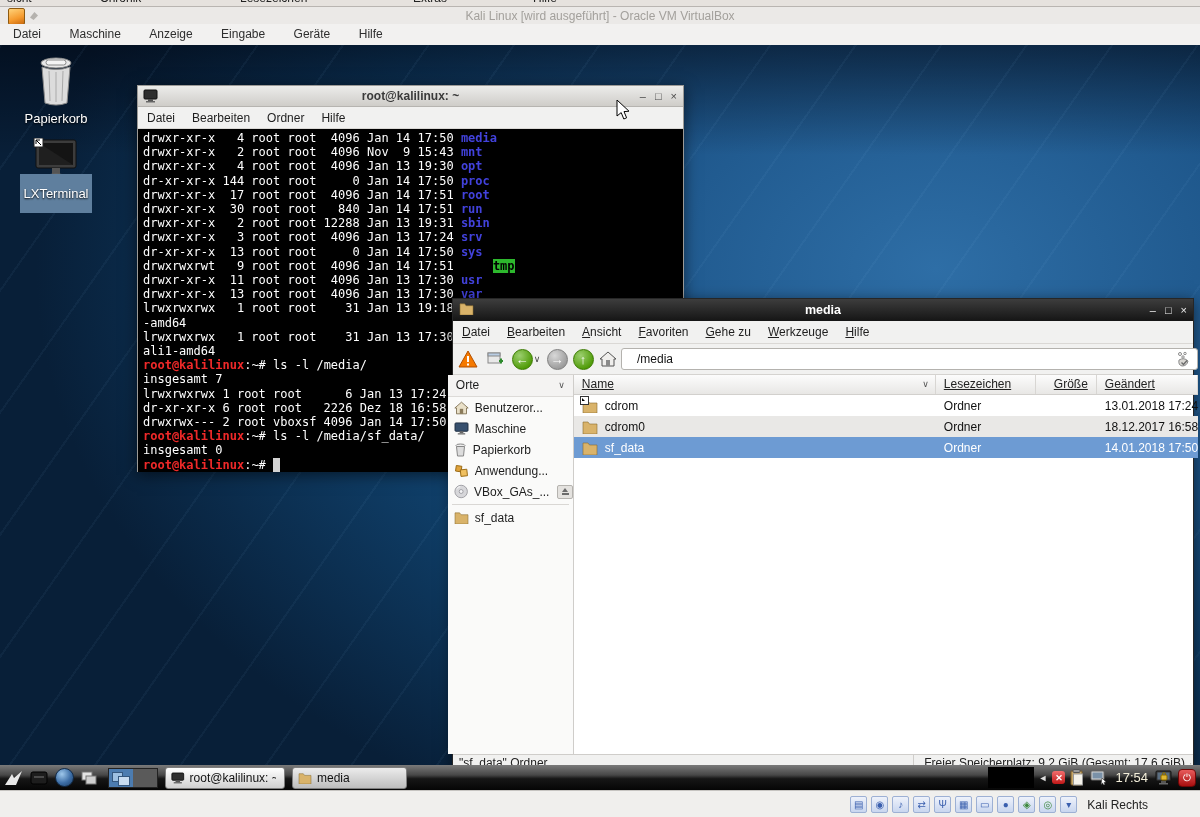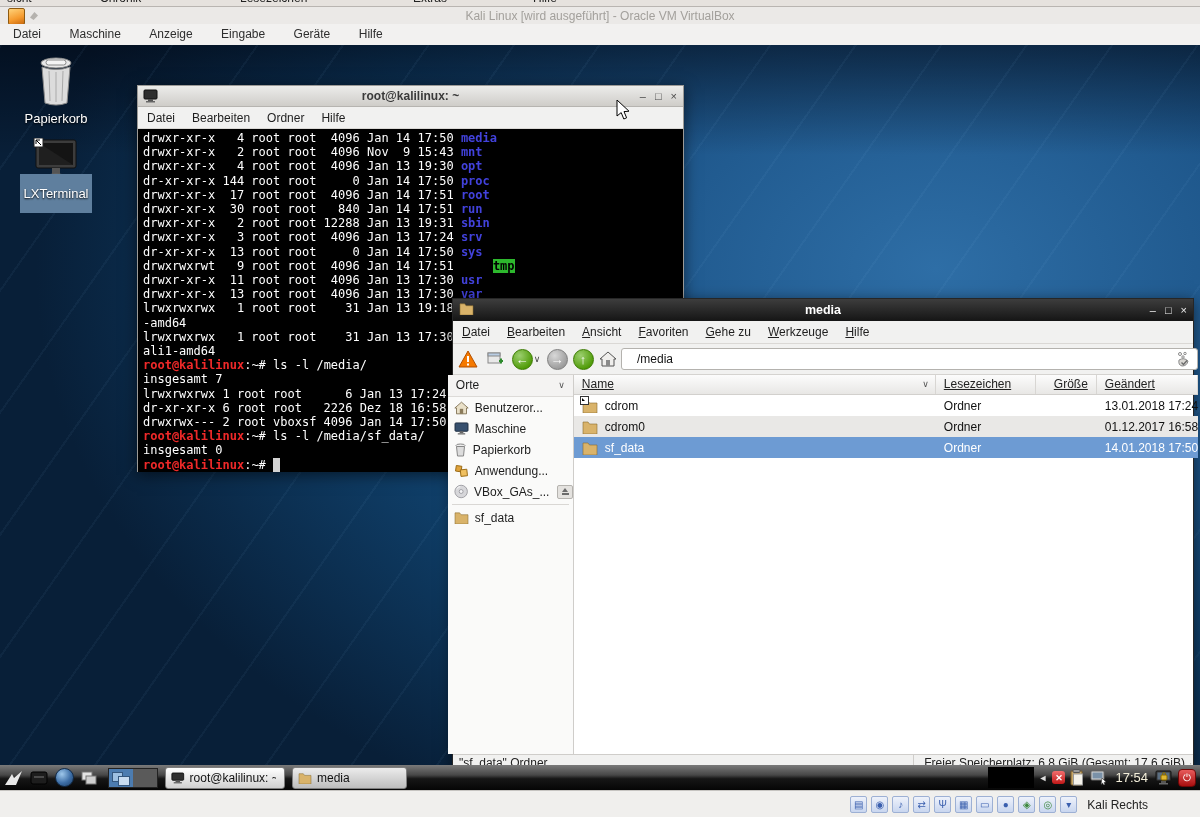--- a/index.html
+++ b/index.html
@@ -356,38 +356,38 @@
           </div>
           <div class="frow alt">
             <div class="fcell col-name">
               <svg width="16" height="14" viewBox="0 0 16 14">
                   <path d="M1 2 h5 l1.5 2 H15 v10 H1z" fill="#d9b36a" stroke="#8a6d2f" stroke-width="0.6"></path>
                 </svg>
               <span>cdrom0</span>
             </div>
             <div class="fcell col-desc">Ordner</div>
             <div class="fcell col-size"></div>
-            <div class="fcell col-mod">01.12.2017 16:58</div>
+            <div class="fcell col-mod">18.12.2017 16:58</div>
           </div>
           <div class="frow sel">
             <div class="fcell col-name">
               <svg width="16" height="14" viewBox="0 0 16 14">
                   <path d="M1 2 h5 l1.5 2 H15 v10 H1z" fill="#d9b36a" stroke="#8a6d2f" stroke-width="0.6"></path>
                 </svg>
               <span>sf_data</span>
             </div>
             <div class="fcell col-desc">Ordner</div>
             <div class="fcell col-size"></div>
             <div class="fcell col-mod">14.01.2018 17:50</div>
           </div>
         </div>
       </div>
       <div id="fm-statusbar">
         <span id="fm-status-left">"sf_data" Ordner</span>
-        <span id="fm-status-right">Freier Speicherplatz: 6,8 GiB (Gesamt: 17,6 GiB)</span>
+        <span id="fm-status-right">Freier Speicherplatz: 9,2 GiB (Gesamt: 17,6 GiB)</span>
         <span id="fm-grip">⋰</span>
       </div>
     </div>
 
     <div id="taskbar" class="abs">
       <div class="launcher">
         <svg width="20" height="18" viewBox="0 0 20 18">
             <path d="M1 16 L8 5 L10 9 L18 2 L12 16 Z" fill="#e8e8e8"></path>
           </svg>
       </div>

